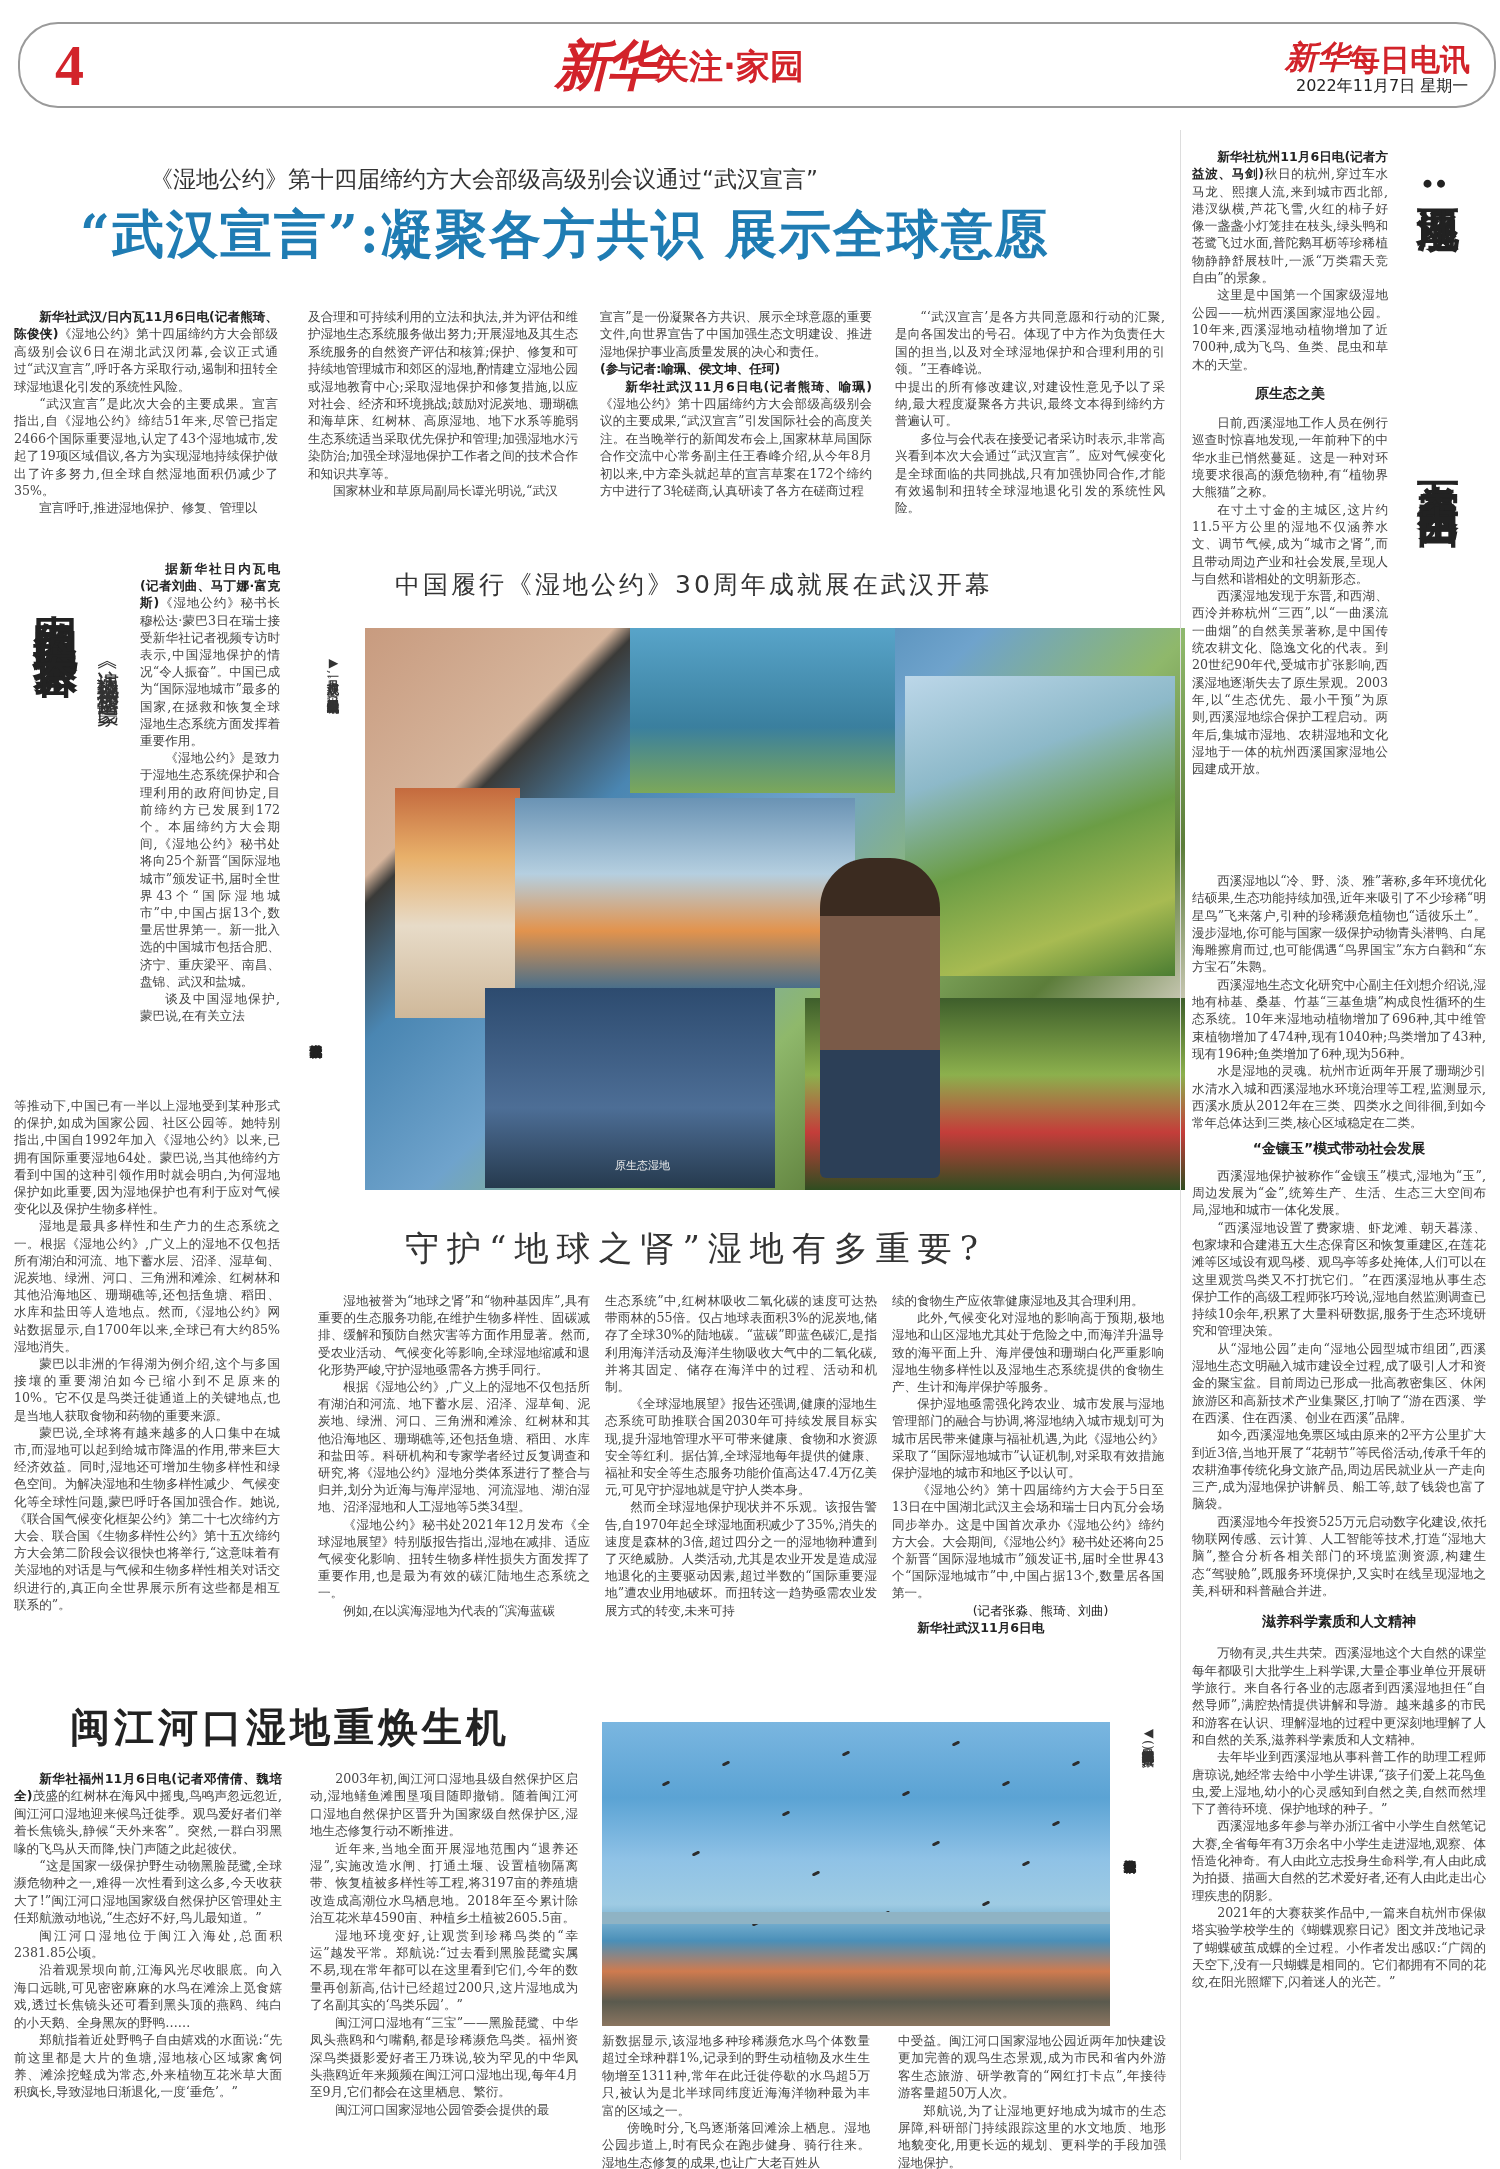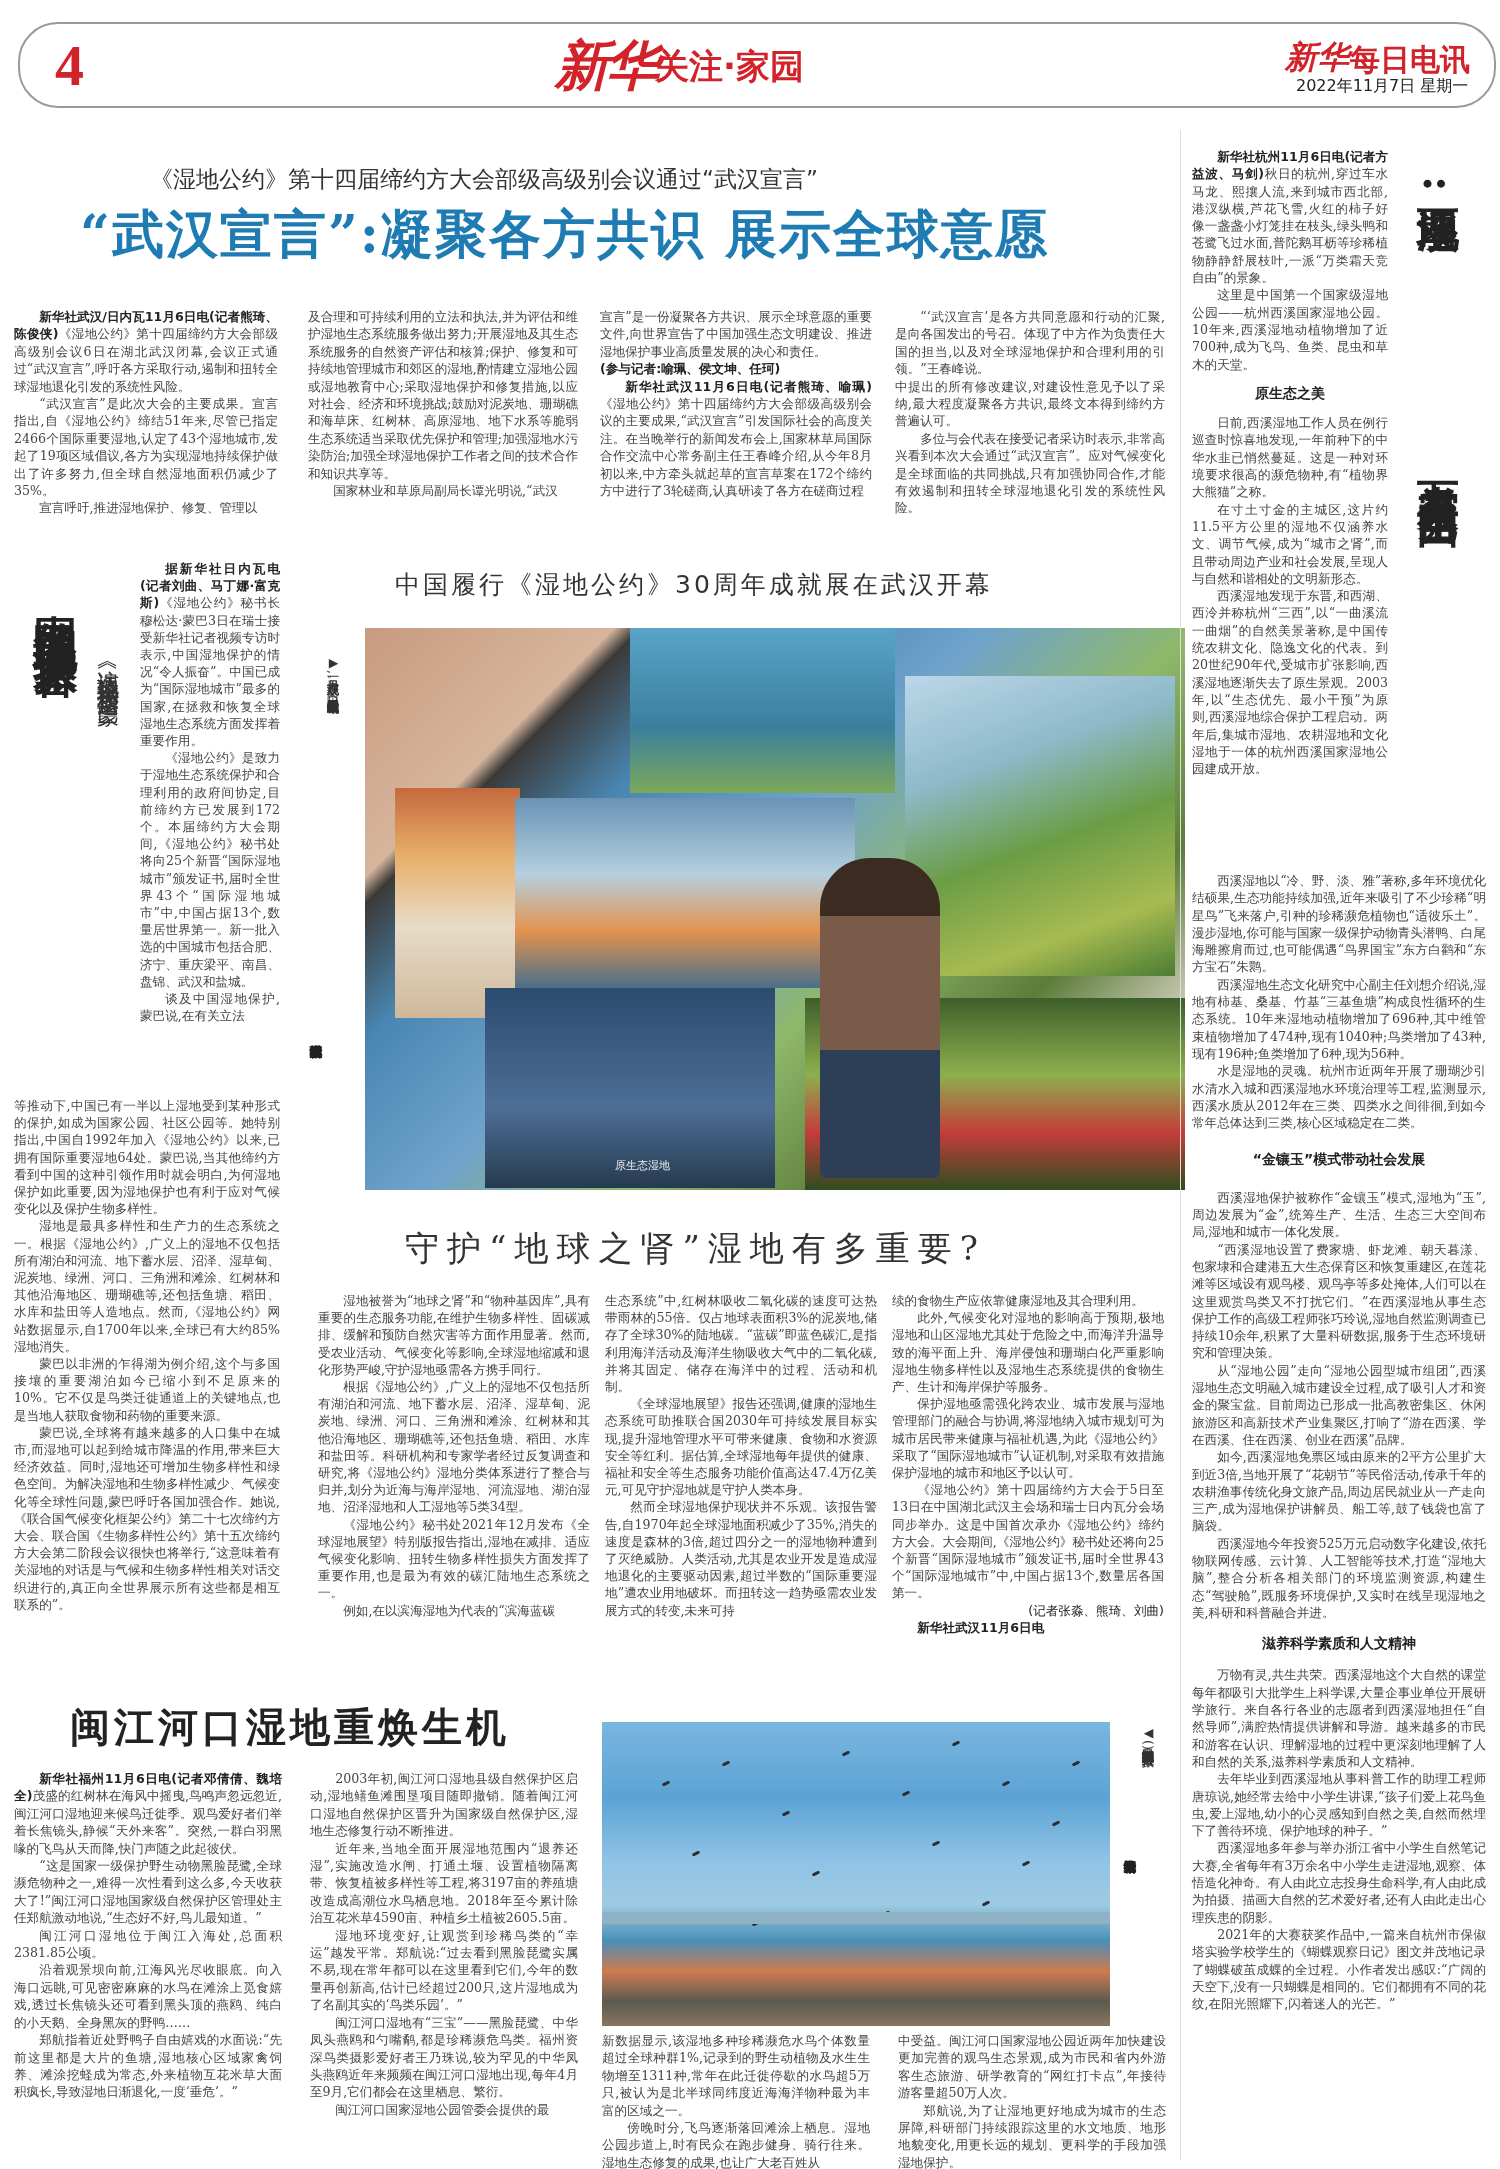--- a/index.html
+++ b/index.html
@@ -113,39 +113,39 @@
 <div class="abs col2" style="left:605px;top:1292px;width:272px">
   <p style="text-indent:0">生态系统”中,红树林吸收二氧化碳的速度可达热带雨林的55倍。仅占地球表面积3%的泥炭地,储存了全球30%的陆地碳。“蓝碳”即蓝色碳汇,是指利用海洋活动及海洋生物吸收大气中的二氧化碳,并将其固定、储存在海洋中的过程、活动和机制。</p>
   <p>《全球湿地展望》报告还强调,健康的湿地生态系统可助推联合国2030年可持续发展目标实现,提升湿地管理水平可带来健康、食物和水资源安全等红利。据估算,全球湿地每年提供的健康、福祉和安全等生态服务功能价值高达47.4万亿美元,可见守护湿地就是守护人类本身。</p>
   <p>然而全球湿地保护现状并不乐观。该报告警告,自1970年起全球湿地面积减少了35%,消失的速度是森林的3倍,超过四分之一的湿地物种遭到了灭绝威胁。人类活动,尤其是农业开发是造成湿地退化的主要驱动因素,超过半数的“国际重要湿地”遭农业用地破坏。而扭转这一趋势亟需农业发展方式的转变,未来可持</p>
 </div>
 <div class="abs col2" style="left:892px;top:1292px;width:272px">
   <p style="text-indent:0">续的食物生产应依靠健康湿地及其合理利用。</p>
   <p>此外,气候变化对湿地的影响高于预期,极地湿地和山区湿地尤其处于危险之中,而海洋升温导致的海平面上升、海岸侵蚀和珊瑚白化严重影响湿地生物多样性以及湿地生态系统提供的食物生产、生计和海岸保护等服务。</p>
   <p>保护湿地亟需强化跨农业、城市发展与湿地管理部门的融合与协调,将湿地纳入城市规划可为城市居民带来健康与福祉机遇,为此《湿地公约》采取了“国际湿地城市”认证机制,对采取有效措施保护湿地的城市和地区予以认可。</p>
   <p>《湿地公约》第十四届缔约方大会于5日至13日在中国湖北武汉主会场和瑞士日内瓦分会场同步举办。这是中国首次承办《湿地公约》缔约方大会。大会期间,《湿地公约》秘书处还将向25个新晋“国际湿地城市”颁发证书,届时全世界43个“国际湿地城市”中,中国占据13个,数量居各国第一。</p>
-  <p style="text-align:right;font-family:'DejaVu Sans',sans-serif;color:#222">(记者张淼、熊琦、刘曲)</p>
+  <p style="text-align:center;font-family:'DejaVu Sans',sans-serif;color:#222">(记者张淼、熊琦、刘曲)</p>
   <p style="text-align:left;font-family:'DejaVu Sans',sans-serif;font-weight:bold;color:#222">新华社武汉11月6日电</p>
 </div>
 
 <div class="abs vtitle" style="left:1412px;top:176px;font-size:42px;line-height:52px">西溪湿地:</div>
 <div class="abs vtitle" style="left:1412px;top:448px;font-size:42px;line-height:52px;letter-spacing:4px">万类霜天竞自由</div>
 <div class="abs col" style="left:1192px;top:148px;width:196px;line-height:17.3px">
   <p><b>新华社杭州11月6日电(记者方益波、马剑)</b><span>秋日的杭州,穿过车水马龙、熙攘人流,来到城市西北部,港汊纵横,芦花飞雪,火红的柿子好像一盏盏小灯笼挂在枝头,绿头鸭和苍鹭飞过水面,普陀鹅耳枥等珍稀植物静静舒展枝叶,一派“万类霜天竞自由”的景象。</span></p>
   <p>这里是中国第一个国家级湿地公园——杭州西溪国家湿地公园。10年来,西溪湿地动植物增加了近700种,成为飞鸟、鱼类、昆虫和草木的天堂。</p>
   <p class="subhead" style="text-indent:0;margin:12px 0">原生态之美</p>
   <p>日前,西溪湿地工作人员在例行巡查时惊喜地发现,一年前种下的中华水韭已悄然蔓延。这是一种对环境要求很高的濒危物种,有“植物界大熊猫”之称。</p>
   <p>在寸土寸金的主城区,这片约11.5平方公里的湿地不仅涵养水文、调节气候,成为“城市之肾”,而且带动周边产业和社会发展,呈现人与自然和谐相处的文明新形态。</p>
   <p>西溪湿地发现于东晋,和西湖、西泠并称杭州“三西”,以“一曲溪流一曲烟”的自然美景著称,是中国传统农耕文化、隐逸文化的代表。到20世纪90年代,受城市扩张影响,西溪湿地逐渐失去了原生景观。2003年,以“生态优先、最小干预”为原则,西溪湿地综合保护工程启动。两年后,集城市湿地、农耕湿地和文化湿地于一体的杭州西溪国家湿地公园建成开放。</p>
 </div>
 <div class="abs col" style="left:1192px;top:872px;width:294px;line-height:17.3px">
   <p>西溪湿地以“冷、野、淡、雅”著称,多年环境优化结硕果,生态功能持续加强,近年来吸引了不少珍稀“明星鸟”飞来落户,引种的珍稀濒危植物也“适彼乐土”。漫步湿地,你可能与国家一级保护动物青头潜鸭、白尾海雕擦肩而过,也可能偶遇“鸟界国宝”东方白鹳和“东方宝石”朱鹮。</p>
   <p>西溪湿地生态文化研究中心副主任刘想介绍说,湿地有柿基、桑基、竹基“三基鱼塘”构成良性循环的生态系统。10年来湿地动植物增加了696种,其中维管束植物增加了474种,现有1040种;鸟类增加了43种,现有196种;鱼类增加了6种,现为56种。</p>
   <p>水是湿地的灵魂。杭州市近两年开展了珊瑚沙引水清水入城和西溪湿地水环境治理等工程,监测显示,西溪水质从2012年在三类、四类水之间徘徊,到如今常年总体达到三类,核心区域稳定在二类。</p>
-  <p class="subhead" style="text-indent:0;margin:20px 0">“金镶玉”模式带动社会发展</p>
+  <p class="subhead" style="text-indent:0;margin:9px 0">“金镶玉”模式带动社会发展</p>
   <p>西溪湿地保护被称作“金镶玉”模式,湿地为“玉”,周边发展为“金”,统筹生产、生活、生态三大空间布局,湿地和城市一体化发展。</p>
   <p>“西溪湿地设置了费家塘、虾龙滩、朝天暮漾、包家埭和合建港五大生态保育区和恢复重建区,在莲花滩等区域设有观鸟楼、观鸟亭等多处掩体,人们可以在这里观赏鸟类又不打扰它们。”在西溪湿地从事生态保护工作的高级工程师张巧玲说,湿地自然监测调查已持续10余年,积累了大量科研数据,服务于生态环境研究和管理决策。</p>
   <p>从“湿地公园”走向“湿地公园型城市组团”,西溪湿地生态文明融入城市建设全过程,成了吸引人才和资金的聚宝盆。目前周边已形成一批高教密集区、休闲旅游区和高新技术产业集聚区,打响了“游在西溪、学在西溪、住在西溪、创业在西溪”品牌。</p>
   <p>如今,西溪湿地免票区域由原来的2平方公里扩大到近3倍,当地开展了“花朝节”等民俗活动,传承千年的农耕渔事传统化身文旅产品,周边居民就业从一产走向三产,成为湿地保护讲解员、船工等,鼓了钱袋也富了脑袋。</p>
   <p>西溪湿地今年投资525万元启动数字化建设,依托物联网传感、云计算、人工智能等技术,打造“湿地大脑”,整合分析各相关部门的环境监测资源,构建生态“驾驶舱”,既服务环境保护,又实时在线呈现湿地之美,科研和科普融合并进。</p>
   <p class="subhead" style="text-indent:0;margin:14px 0">滋养科学素质和人文精神</p>
   <p>万物有灵,共生共荣。西溪湿地这个大自然的课堂每年都吸引大批学生上科学课,大量企事业单位开展研学旅行。来自各行各业的志愿者到西溪湿地担任“自然导师”,满腔热情提供讲解和导游。越来越多的市民和游客在认识、理解湿地的过程中更深刻地理解了人和自然的关系,滋养科学素质和人文精神。</p>
   <p>去年毕业到西溪湿地从事科普工作的助理工程师唐琼说,她经常去给中小学生讲课,“孩子们爱上花鸟鱼虫,爱上湿地,幼小的心灵感知到自然之美,自然而然埋下了善待环境、保护地球的种子。”</p>
   <p>西溪湿地多年参与举办浙江省中小学生自然笔记大赛,全省每年有3万余名中小学生走进湿地,观察、体悟造化神奇。有人由此立志投身生命科学,有人由此成为拍摄、描画大自然的艺术爱好者,还有人由此走出心理疾患的阴影。</p>
   <p>2021年的大赛获奖作品中,一篇来自杭州市保俶塔实验学校学生的《蝴蝶观察日记》图文并茂地记录了蝴蝶破茧成蝶的全过程。小作者发出感叹:“广阔的天空下,没有一只蝴蝶是相同的。它们都拥有不同的花纹,在阳光照耀下,闪着迷人的光芒。”</p>

